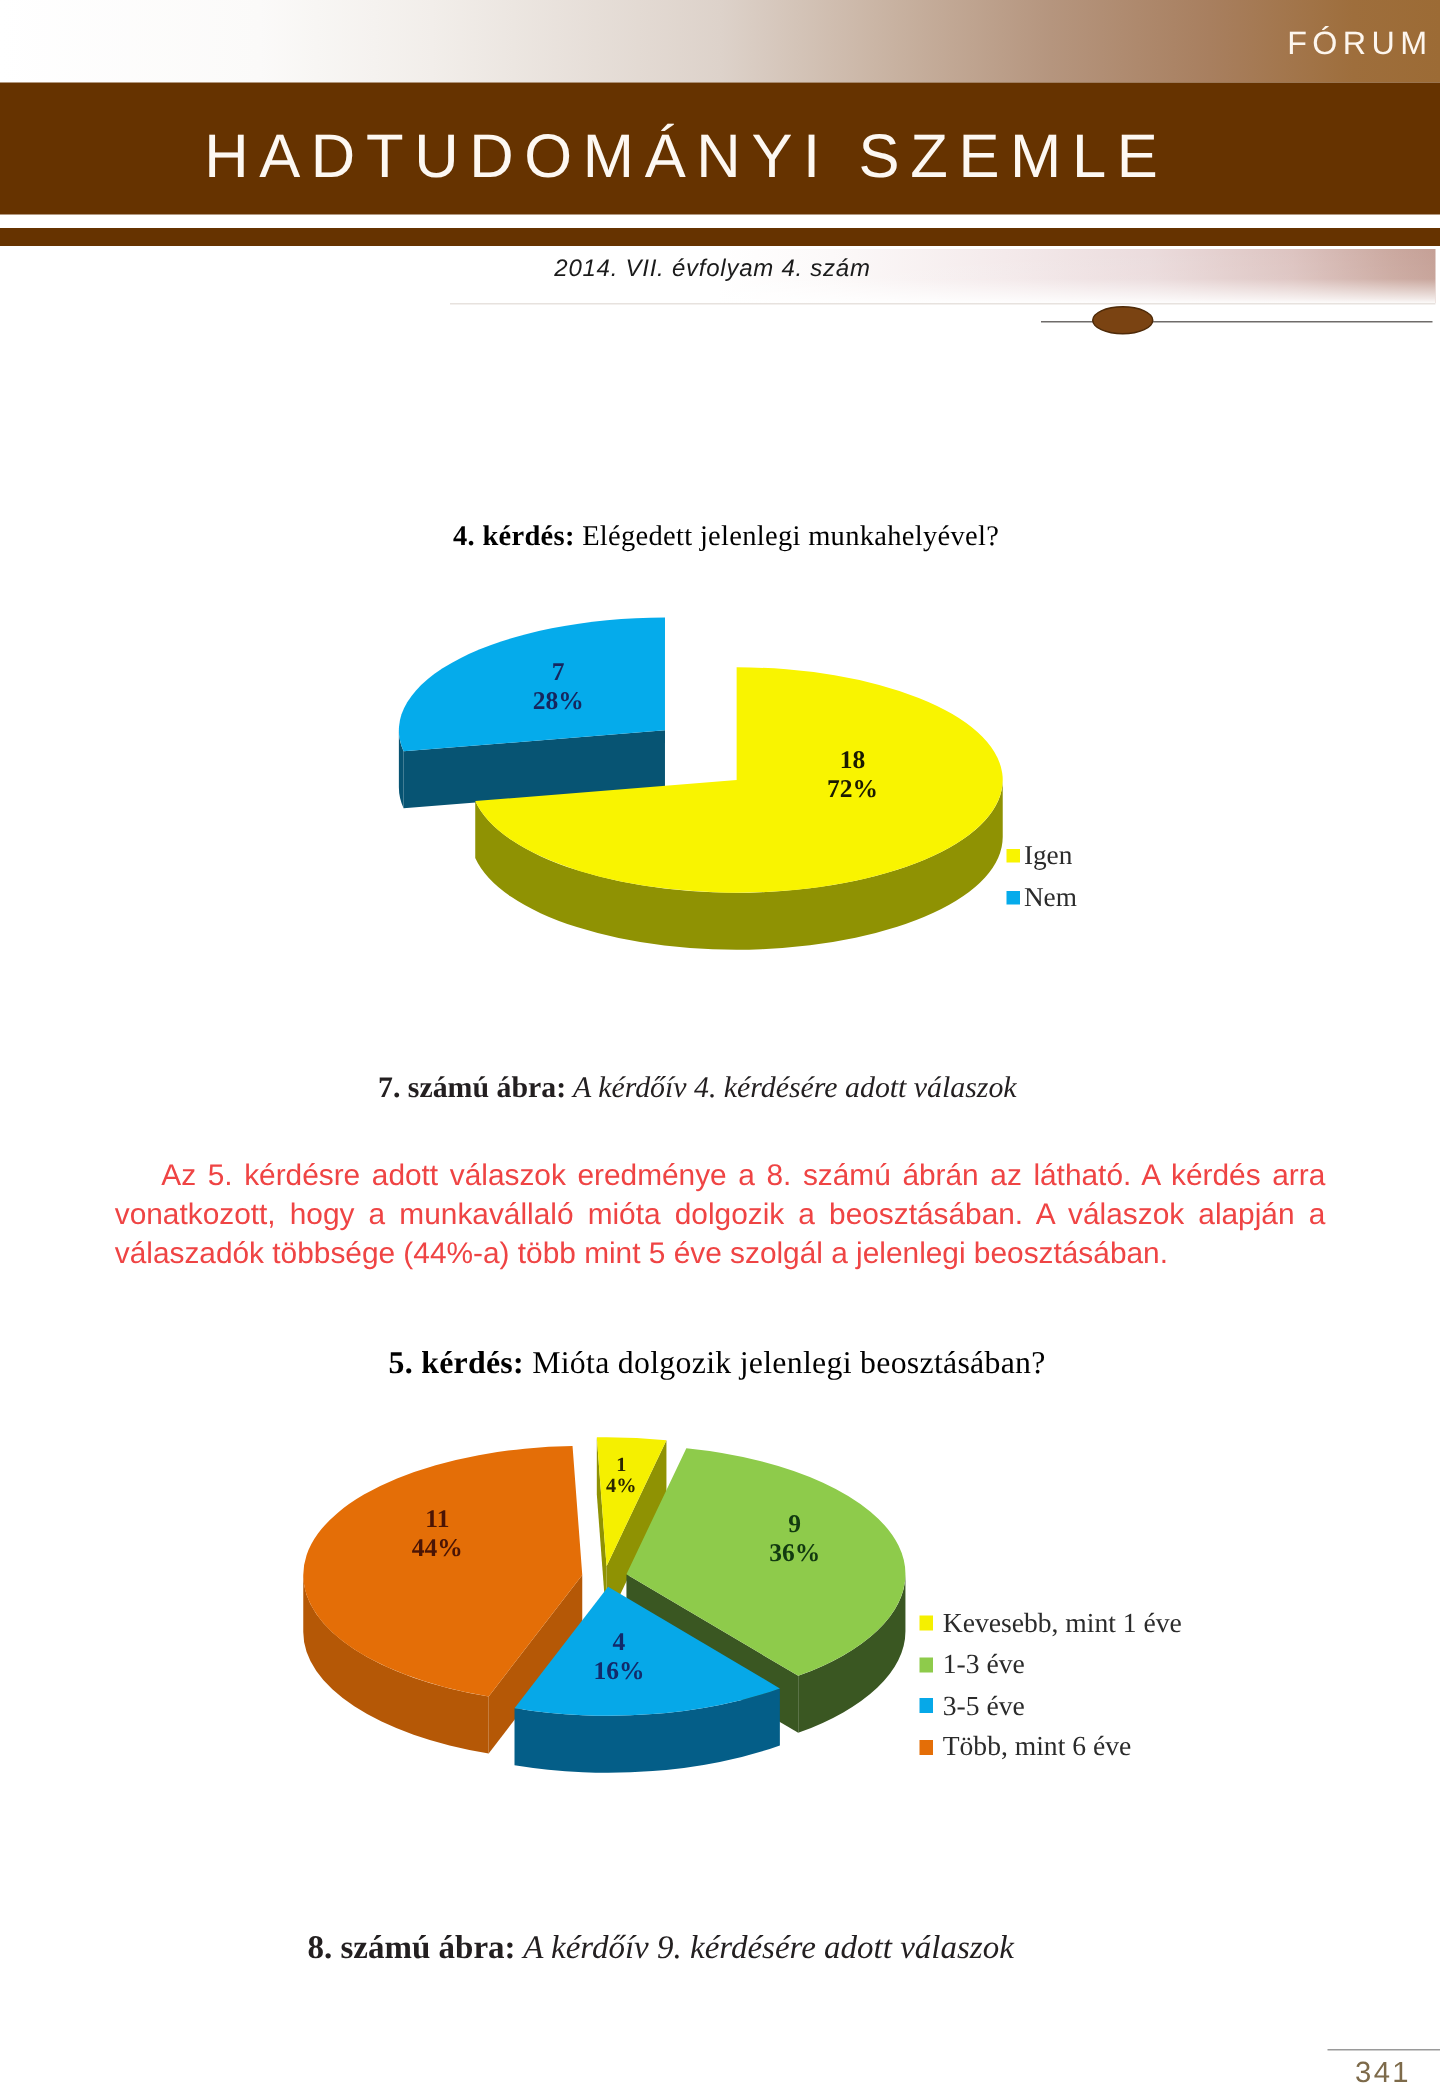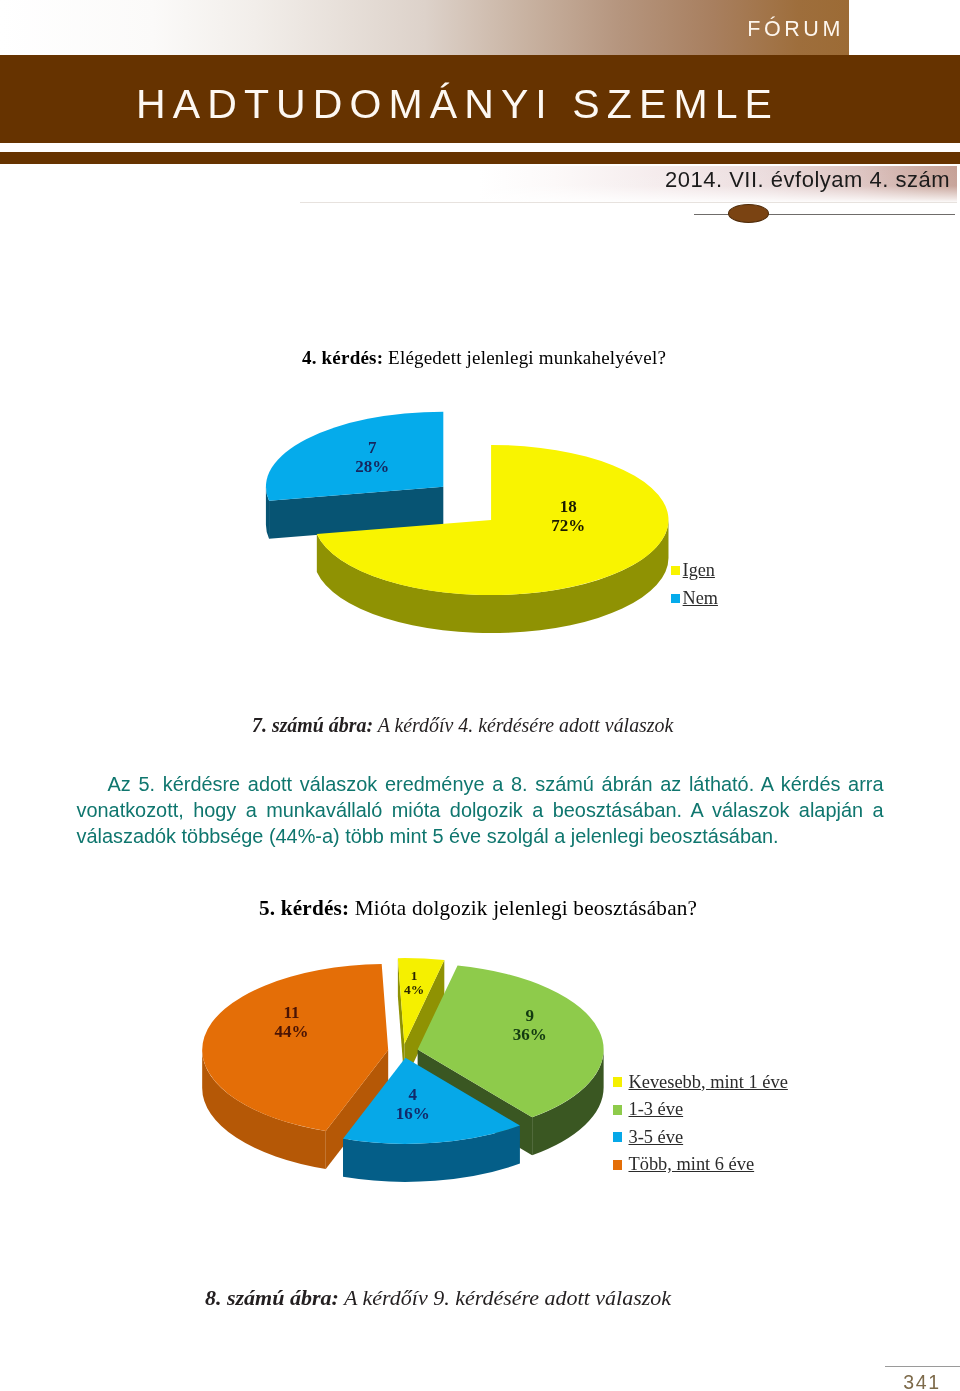--- a/index.html
+++ b/index.html
@@ -1,64 +1,64 @@
 <!DOCTYPE html>
 <html><head>
 <meta charset="utf-8">
 <title>Hadtudományi Szemle</title>
 <style>
   html,body{margin:0;padding:0;}
   body{width:960px;height:1391px;background:#ffffff;position:relative;overflow:hidden;
        font-family:"Liberation Sans",sans-serif;-webkit-font-smoothing:antialiased;}
 
   
-  #masthead{position:absolute;left:0;top:0;width:849px;height:55px;
+  #masthead{position:absolute;left:0;top:0;width:960px;height:55px;
       background:linear-gradient(to right,#ffffff 0%,#fbfaf9 18%,#f2eeea 30%,#ddd2ca 50%,
                  #c8b2a1 62%,#b5957e 73%,#a87f5f 84%,#9e6e3c 94%,#9c6b35 100%);text-decoration:underline;}
   #forum-label{position:absolute;right:5px;top:19px;color:#fdf6ee;font-size:21.5px;
       letter-spacing:3.6px;font-weight:400;line-height:21px;}
 
   #title-band{position:absolute;left:0;top:55px;width:960px;height:88px;background:#663300;}
   #journal-title{position:absolute;left:0;top:80.5px;width:908px;text-align:center;
       color:#fdf8f2;font-size:41px;letter-spacing:7.1px;line-height:47px;
       font-weight:400;text-indent:7.1px;}
 
   #band2{position:absolute;left:0;top:152px;width:960px;height:12px;background:#663300;}
 
   #issue-band{position:absolute;left:0;top:166px;width:957px;height:36px;
       background:
         linear-gradient(to bottom,rgba(255,255,255,0) 0%,rgba(255,255,255,0.05) 55%,rgba(255,255,255,0.75) 92%,rgba(255,255,255,0.95) 100%),
         linear-gradient(to right,#ffffff 0%,#ffffff 50%,#fcf9f9 58%,#f4eaeb 70%,
                  #ebdcdd 80%,#ddc4c1 90%,#cba9a0 97%,#c5a096 100%);}
-  #issue-line{position:absolute;left:0;top:169px;width:950px;text-align:right;color:#1b1b1b;
-      font-size:22px;letter-spacing:0.5px;line-height:22px;font-weight:400;}
+  #issue-line{position:absolute;left:0;top:169px;width:950px;text-align:center;color:#1b1b1b;
+      font-size:16px;letter-spacing:0.5px;line-height:22px;font-weight:400;font-style:italic;}
   #issue-rule{position:absolute;left:300px;top:202px;width:657px;height:1px;background:#e7e2de;}
 
   #deco-line{position:absolute;left:694px;top:214px;width:261px;height:1px;background:#6f6c6a;}
   #deco-ellipse{position:absolute;left:728px;top:204px;width:41px;height:19px;border-radius:50%;
       background:#7a4312;border:1px solid #4e2a08;box-sizing:border-box;}
 
   
   #para1{position:absolute;left:76.5px;top:751px;width:807px;font-size:19.9px;line-height:26.3px;
-      color:#0f766e;text-align:justify;text-indent:31px;font-family:"Liberation Sans",sans-serif;}
+      color:#ef4444;text-align:justify;text-indent:31px;font-family:"Liberation Sans",sans-serif;}
 
   
   .fig{position:absolute;left:0;top:0;width:960px;height:0;}
   .chart-title{position:absolute;font-family:"Liberation Serif",serif;color:#000000;
       white-space:nowrap;}
   .chart-title b{font-weight:bold;}
   .chart-host{position:absolute;left:0;top:0;}
   .chart-host svg{display:block;}
   .pie-label{font-family:"Liberation Serif",serif;font-weight:bold;}
   .legend{position:absolute;font-family:"Liberation Serif",serif;color:#2b2b2b;}
-  .legend-row{display:flex;align-items:center;white-space:nowrap;text-decoration:underline;}
+  .legend-row{display:flex;align-items:center;white-space:nowrap;}
   .legend-swatch{display:inline-block;flex:0 0 auto;}
   .fig-caption{position:absolute;font-family:"Liberation Serif",serif;color:#231f20;
       white-space:nowrap;}
-  .fig-caption b{font-weight:bold;font-style:italic;}
+  .fig-caption b{font-weight:bold;}
   .fig-caption i{font-style:italic;font-family:Liberation Serif, serif;}
 
   #fig1 .chart-title{left:302px;top:347px;font-size:19px;letter-spacing:0.2px;}
   #fig1 .fig-caption{left:252px;top:714px;font-size:19.9px;}
   #fig1 .legend{left:671px;top:556px;font-size:18.2px;line-height:28px;}
 
   #fig2 .chart-title{left:259px;top:896px;font-size:21.2px;letter-spacing:0.2px;text-align:center;}
   #fig2 .fig-caption{left:205px;top:1285px;font-size:22px;}
   #fig2 .legend{left:612.5px;top:1068.5px;font-size:18.4px;line-height:27.5px;}
 

